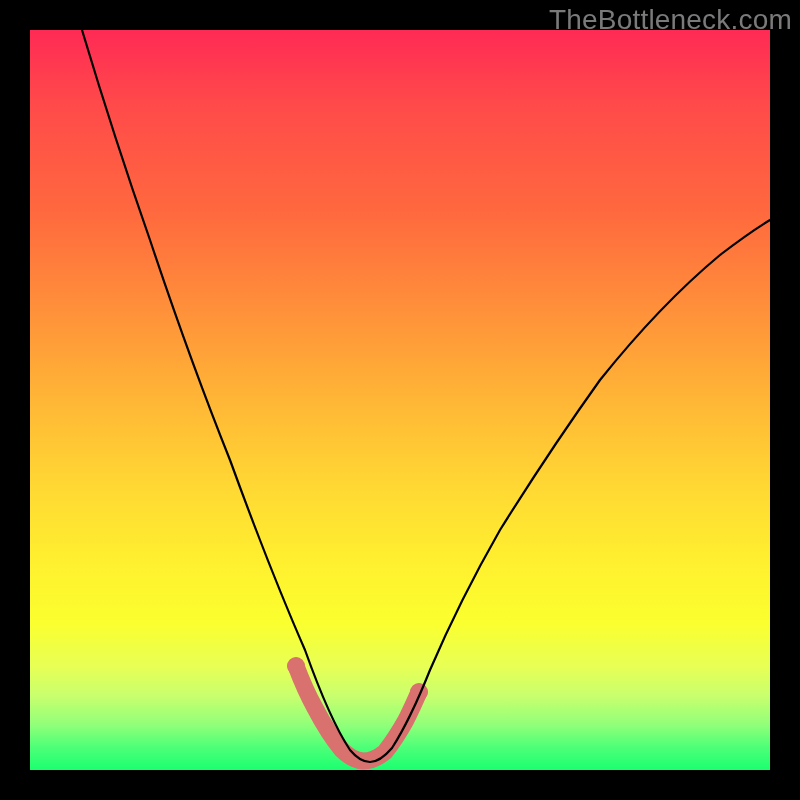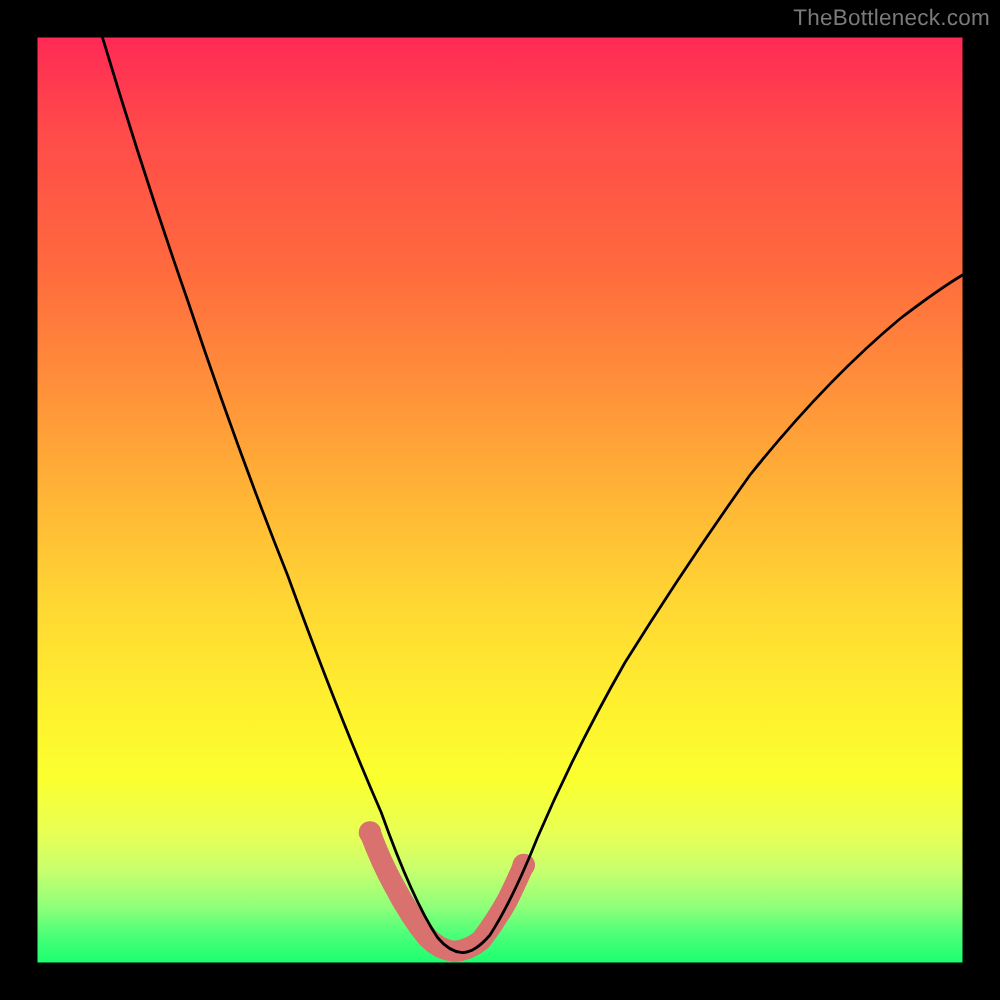--- a/index.html
+++ b/index.html
@@ -39,21 +39,21 @@
       #8fff7a 94%,
       #4cff78 97%,
       #1bff70 100%
     );
   }
   .watermark {
     position: absolute;
     top: 4px;
     right: 8px;
     color: #7a7a7a;
-    font-size: 18px;
+    font-size: 28px;
     font-weight: 500;
     letter-spacing: 0.2px;
     user-select: none;
   }
   svg.curves {
     position: absolute;
     left: 0;
     top: 0;
     width: 740px;
     height: 740px;

